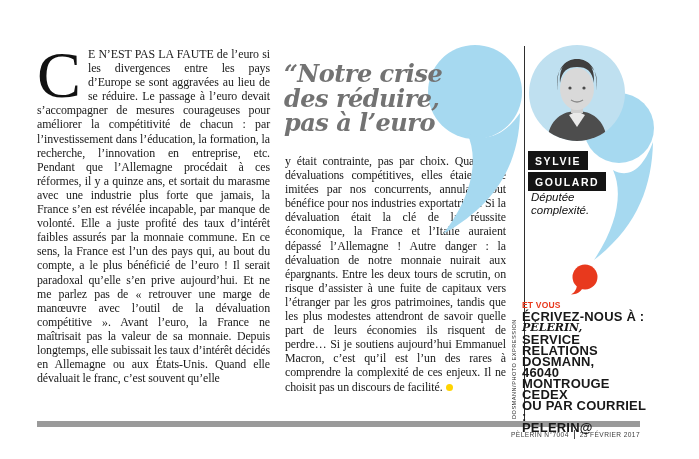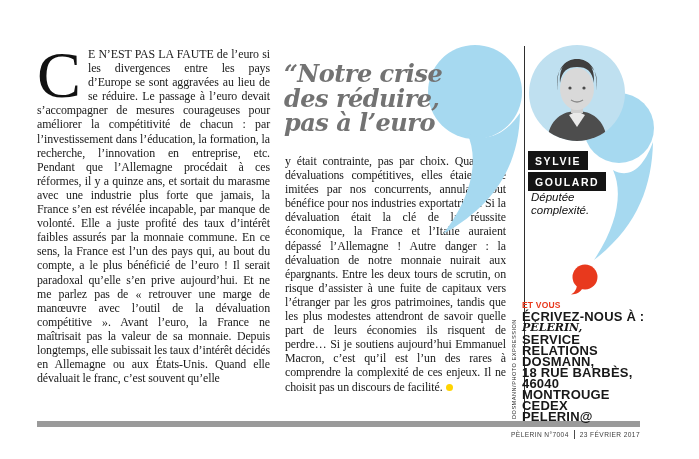--- a/index.html
+++ b/index.html
@@ -118,22 +118,22 @@
 
   <div class="cta">
     <svg class="bubble" width="32" height="32" viewBox="0 0 32 32">
       <circle cx="17" cy="13" r="12.5" fill="#e8391d"></circle>
       <path d="M9,21 C8.5,26 6,29 3,30.5 C9,30.5 12.5,27.5 14.5,24.5 Z" fill="#e8391d"></path>
     </svg>
     <div class="red">ET VOUS</div>
     <div class="blk">ÉCRIVEZ-NOUS À :</div>
     <div class="brand">PÈLERIN,</div>
     <div class="blk">SERVICE RELATIONS DOSMANN,</div>
-    <div class="blk">18 RUE BARBÈS,</div>
     <div class="blk">46040 MONTROUGE CEDEX</div>
+    <div class="blk">OU PAR COURRIEL :</div>
     <div class="blk">PELERIN@</div>
   </div>
 
   <div class="graybar"></div>
   <div class="footer">
     <span>PÈLERIN N°7004</span>
     <span class="sep"></span>
     <span>23 FÉVRIER 2017</span>
   </div>
 

